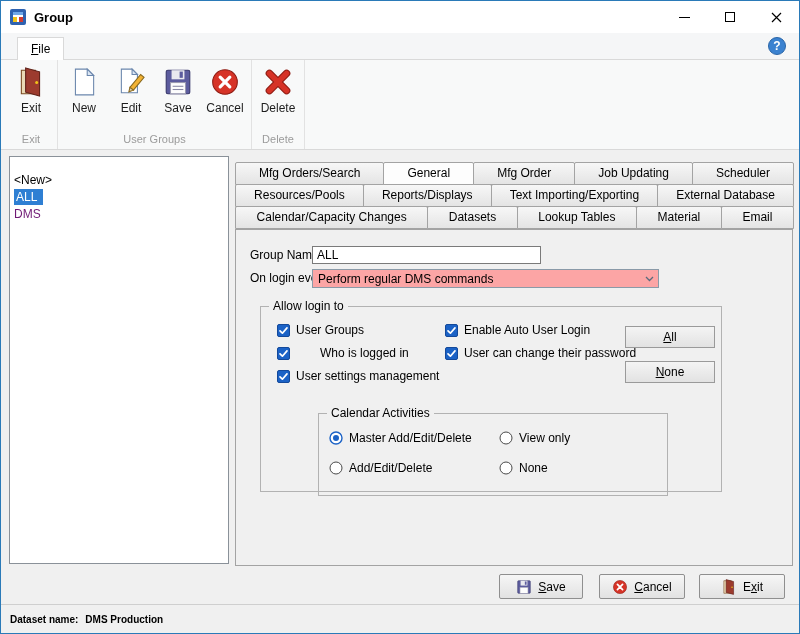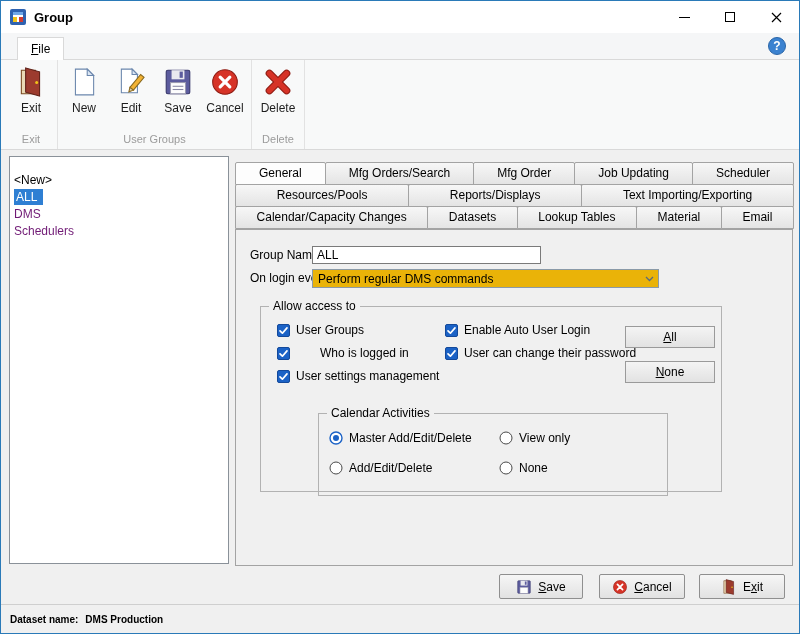--- a/index.html
+++ b/index.html
@@ -46,21 +46,21 @@
     background:linear-gradient(#f7f7f7,#e4e4e4); text-align:center; line-height:21px;
     white-space:nowrap; padding:0 8px; border-radius:2px 2px 0 0; cursor:default; }
   .tab.selected { background:#fdfdfd; position:relative; z-index:2; }
   
   .panel { position:absolute; left:234px; right:6px; top:79px; bottom:38px;
     border:1px solid #a3a3a3; background:#f0f0f0; }
   .lbl { position:absolute; line-height:17px; }
   .textbox { position:absolute; left:76px; top:16px; width:229px; height:18px;
     border:1px solid #7a7a7a; background:#fff; font:12px "Liberation Sans", sans-serif; padding:0 4px; }
   .combobox { position:absolute; left:76px; top:39px; width:347px; height:19px;
-    border:1px solid #8a9aa8; background:#eab308; display:flex; align-items:center; cursor:default; }
+    border:1px solid #8a9aa8; background:#fca5a5; display:flex; align-items:center; cursor:default; }
   .combo-text { flex:1; padding:0 5px; white-space:nowrap; overflow:hidden; }
   .combo-arrow { width:18px; display:flex; align-items:center; justify-content:center; }
   .groupbox { position:absolute; border:1px solid #b2b2b2; }
   .gb-title { position:absolute; top:-8px; left:8px; background:#f0f0f0; padding:0 4px; line-height:14px; }
   .check-item, .radio-item { position:absolute; display:flex; align-items:center; gap:6px; white-space:nowrap; cursor:default; }
   .check-item svg { width:13px; height:13px; flex:0 0 13px; }
   .radio-item svg { width:14px; height:14px; flex:0 0 14px; }
   .small-btn { position:absolute; width:90px; height:22px; background:linear-gradient(#f4f4f4,#e2e2e2);
     border:1px solid #9a9a9a; text-align:center; line-height:20px; cursor:default; }
   
@@ -178,35 +178,35 @@
       <div class="tb-caption">Delete</div>
     </div>
   </div>
 
   <div class="main">
 
     <div class="listbox">
       <div class="list-item">&lt;New&gt;</div>
       <div class="list-item"><span class="sel">ALL</span></div>
       <div class="list-item red">DMS</div>
-      <div class="list-item red">Schedulers</div>
     </div>
 
     <div class="tabs">
       <div class="tabrow">
+        <div class="tab">Mfg Orders/Search</div>
         <div class="tab selected">General</div>
-        <div class="tab">Mfg Orders/Search</div>
         <div class="tab">Mfg Order</div>
         <div class="tab">Job Updating</div>
         <div class="tab">Scheduler</div>
       </div>
       <div class="tabrow">
         <div class="tab">Resources/Pools</div>
         <div class="tab">Reports/Displays</div>
         <div class="tab">Text Importing/Exporting</div>
+        <div class="tab">External Database</div>
       </div>
       <div class="tabrow">
         <div class="tab">Calendar/Capacity Changes</div>
         <div class="tab">Datasets</div>
         <div class="tab">Lookup Tables</div>
         <div class="tab">Material</div>
         <div class="tab">Email</div>
       </div>
     </div>
 
@@ -218,21 +218,21 @@
       <div class="combobox">
         <span class="combo-text">Perform regular DMS commands</span>
         <span class="combo-arrow">
           <svg width="9" height="6" viewBox="0 0 9 6">
               <path d="M1 1 L4.5 4.5 L8 1" fill="none" stroke="#5a6b7c" stroke-width="1.3"></path>
             </svg>
         </span>
       </div>
 
       <div class="groupbox" style="left:24px; top:76px; width:462px; height:186px;">
-        <span class="gb-title">Allow access to</span>
+        <span class="gb-title">Allow login to</span>
 
         <div class="check-item" style="left:16px; top:16px;">
           <svg viewBox="0 0 13 13">
               <rect x="0.5" y="0.5" width="12" height="12" rx="1.5" fill="#1b62c6" stroke="#14499a"></rect>
               <path d="M3 6.8 L5.4 9.2 L10 3.9" stroke="#fff" stroke-width="1.7" fill="none" stroke-linecap="round" stroke-linejoin="round"></path>
             </svg>
           <span>User Groups</span>
         </div>
         <div class="check-item" style="left:16px; top:39px;gap:30px;">
           <svg viewBox="0 0 13 13">

